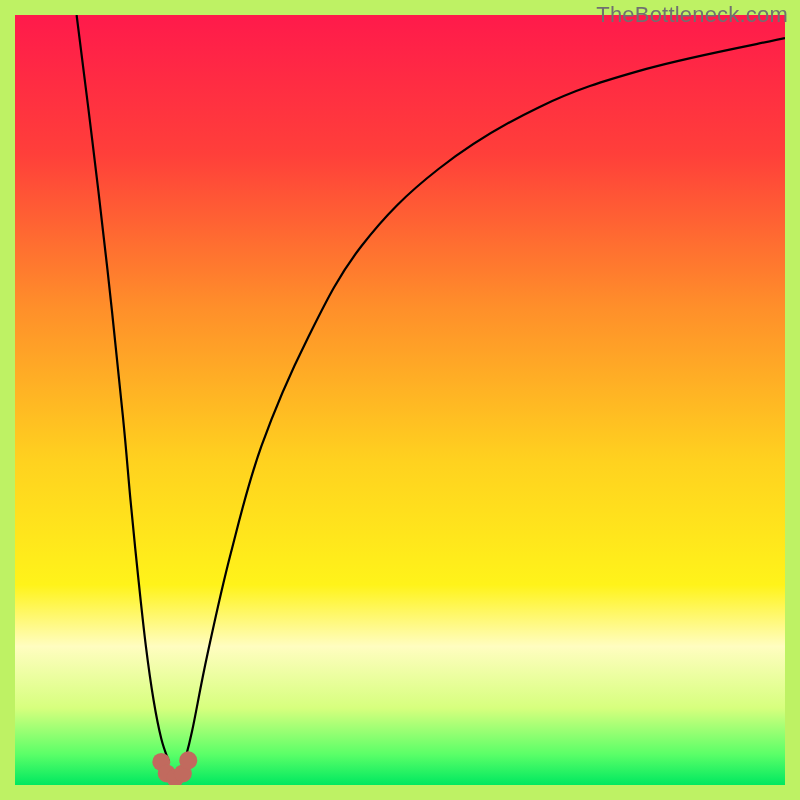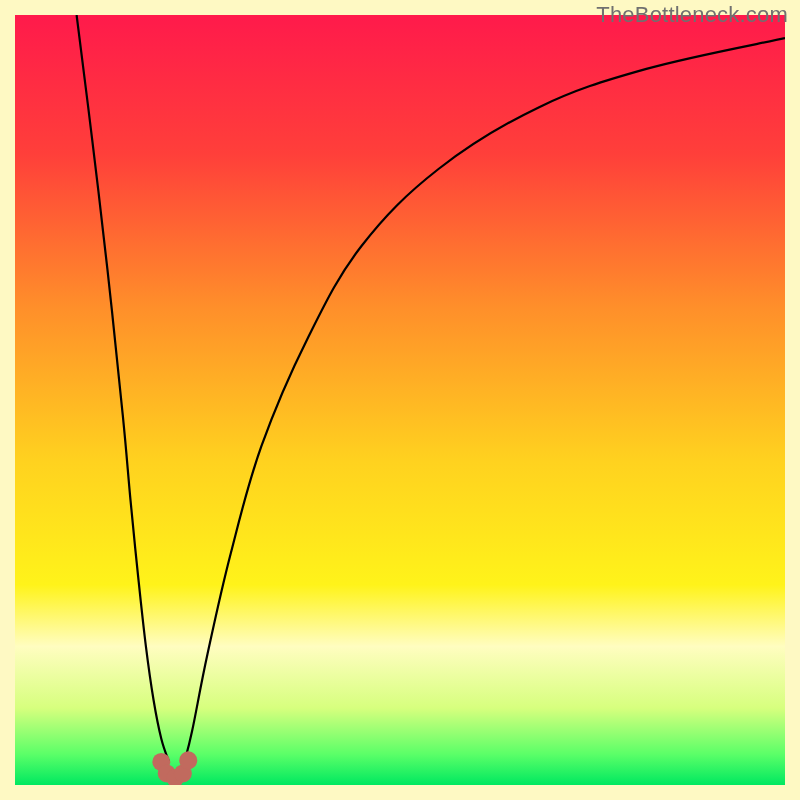--- a/index.html
+++ b/index.html
@@ -7,21 +7,21 @@
     padding: 0;
     width: 800px;
     height: 800px;
     overflow: hidden;
     font-family: Arial, Helvetica, sans-serif;
   }
   .frame {
     position: relative;
     width: 800px;
     height: 800px;
-    background: #fef9c3;
+    background: #bef264;
     box-sizing: border-box;
   }
   .plot-area {
     position: absolute;
     left: 15px;
     top: 15px;
     width: 770px;
     height: 770px;
     overflow: hidden;
   }

